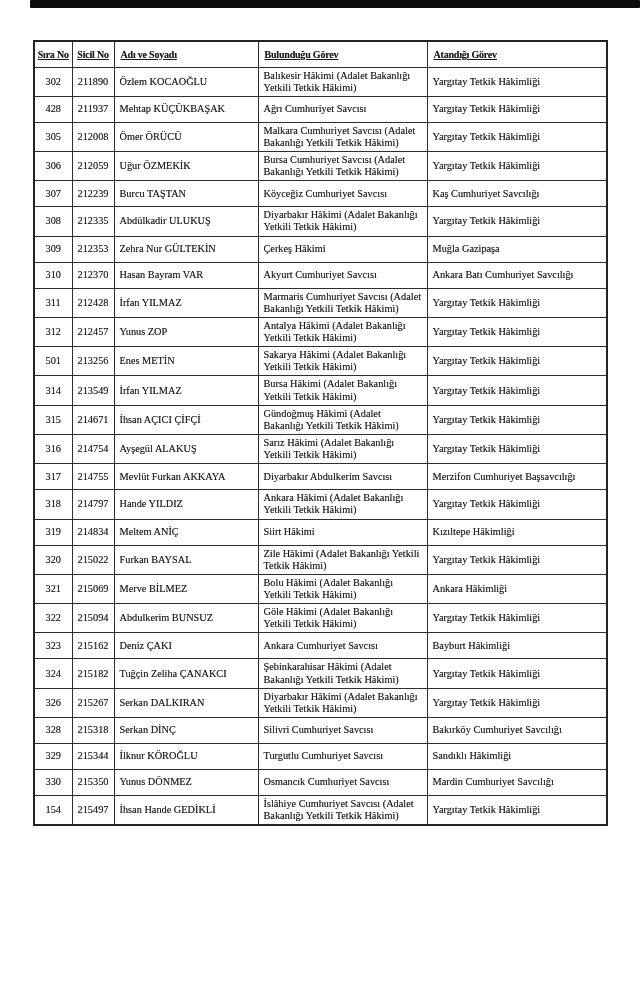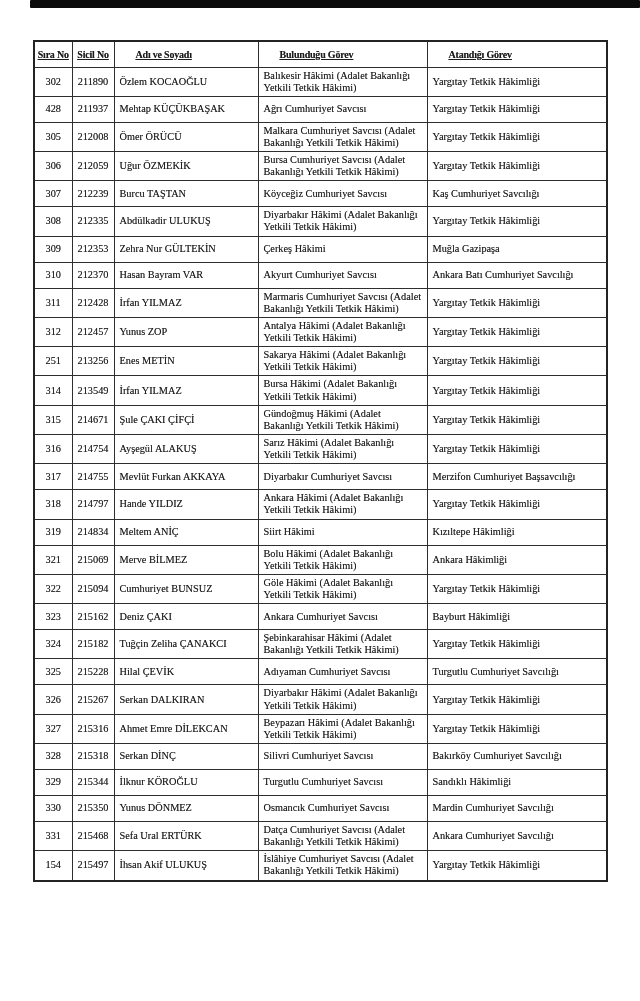--- a/index.html
+++ b/index.html
@@ -40,21 +40,21 @@
     border: 1px solid #2e2e2e;
     vertical-align: middle;
     box-sizing: border-box;
     overflow: hidden;
   }
   .appt th {
     font-size: 10px;
     font-weight: bold;
     text-decoration: underline;
     text-align: left;
-    padding: 4px 21px;
+    padding: 4px 6px;
     height: 26px;
     white-space: nowrap;
     letter-spacing: -0.2px;
   }
   .appt th.h-center { text-align: center; padding: 4px 1px; }
   .appt td {
     font-size: 10.3px;
     line-height: 1.18;
     padding: 2px 5px;
     height: 26px;
@@ -167,131 +167,124 @@
 
         <tr>
           <td class="c-center">312</td>
           <td class="c-center">212457</td>
           <td>Yunus ZOP</td>
           <td>Antalya Hâkimi (Adalet Bakanlığı Yetkili Tetkik Hâkimi)</td>
           <td>Yargıtay Tetkik Hâkimliği</td>
         </tr>
 
         <tr>
-          <td class="c-center">251</td>
+          <td class="c-center">501</td>
           <td class="c-center">213256</td>
           <td>Enes METİN</td>
           <td>Sakarya Hâkimi (Adalet Bakanlığı Yetkili Tetkik Hâkimi)</td>
           <td>Yargıtay Tetkik Hâkimliği</td>
         </tr>
 
         <tr>
           <td class="c-center">314</td>
           <td class="c-center">213549</td>
           <td>İrfan YILMAZ</td>
           <td>Bursa Hâkimi (Adalet Bakanlığı Yetkili Tetkik Hâkimi)</td>
           <td>Yargıtay Tetkik Hâkimliği</td>
         </tr>
 
         <tr>
           <td class="c-center">315</td>
           <td class="c-center">214671</td>
-          <td>Şule ÇAKI ÇİFÇİ</td>
+          <td>İhsan AÇICI ÇİFÇİ</td>
           <td>Gündoğmuş Hâkimi (Adalet Bakanlığı Yetkili Tetkik Hâkimi)</td>
           <td>Yargıtay Tetkik Hâkimliği</td>
         </tr>
 
         <tr>
           <td class="c-center">316</td>
           <td class="c-center">214754</td>
           <td>Ayşegül ALAKUŞ</td>
           <td>Sarız Hâkimi (Adalet Bakanlığı Yetkili Tetkik Hâkimi)</td>
           <td>Yargıtay Tetkik Hâkimliği</td>
         </tr>
 
         <tr>
           <td class="c-center">317</td>
           <td class="c-center">214755</td>
           <td>Mevlüt Furkan AKKAYA</td>
-          <td>Diyarbakır Cumhuriyet Savcısı</td>
+          <td>Diyarbakır Abdulkerim Savcısı</td>
           <td>Merzifon Cumhuriyet Başsavcılığı</td>
         </tr>
 
         <tr>
           <td class="c-center">318</td>
           <td class="c-center">214797</td>
           <td>Hande YILDIZ</td>
           <td>Ankara Hâkimi (Adalet Bakanlığı Yetkili Tetkik Hâkimi)</td>
           <td>Yargıtay Tetkik Hâkimliği</td>
         </tr>
 
         <tr>
           <td class="c-center">319</td>
           <td class="c-center">214834</td>
           <td>Meltem ANİÇ</td>
           <td>Siirt Hâkimi</td>
           <td>Kızıltepe Hâkimliği</td>
         </tr>
 
+        <tr>
+          <td class="c-center">320</td>
+          <td class="c-center">215022</td>
+          <td>Furkan BAYSAL</td>
+          <td>Zile Hâkimi (Adalet Bakanlığı Yetkili Tetkik Hâkimi)</td>
+          <td>Yargıtay Tetkik Hâkimliği</td>
+        </tr>
 
         <tr>
           <td class="c-center">321</td>
           <td class="c-center">215069</td>
           <td>Merve BİLMEZ</td>
           <td>Bolu Hâkimi (Adalet Bakanlığı Yetkili Tetkik Hâkimi)</td>
           <td>Ankara Hâkimliği</td>
         </tr>
 
         <tr>
           <td class="c-center">322</td>
           <td class="c-center">215094</td>
-          <td>Cumhuriyet BUNSUZ</td>
+          <td>Abdulkerim BUNSUZ</td>
           <td>Göle Hâkimi (Adalet Bakanlığı Yetkili Tetkik Hâkimi)</td>
           <td>Yargıtay Tetkik Hâkimliği</td>
         </tr>
 
         <tr>
           <td class="c-center">323</td>
           <td class="c-center">215162</td>
           <td>Deniz ÇAKI</td>
           <td>Ankara Cumhuriyet Savcısı</td>
           <td>Bayburt Hâkimliği</td>
         </tr>
 
         <tr>
           <td class="c-center">324</td>
           <td class="c-center">215182</td>
           <td>Tuğçin Zeliha ÇANAKCI</td>
           <td>Şebinkarahisar Hâkimi (Adalet Bakanlığı Yetkili Tetkik Hâkimi)</td>
           <td>Yargıtay Tetkik Hâkimliği</td>
         </tr>
 
-        <tr>
-          <td class="c-center">325</td>
-          <td class="c-center">215228</td>
-          <td>Hilal ÇEVİK</td>
-          <td>Adıyaman Cumhuriyet Savcısı</td>
-          <td>Turgutlu Cumhuriyet Savcılığı</td>
-        </tr>
 
         <tr>
           <td class="c-center">326</td>
           <td class="c-center">215267</td>
           <td>Serkan DALKIRAN</td>
           <td>Diyarbakır Hâkimi (Adalet Bakanlığı Yetkili Tetkik Hâkimi)</td>
           <td>Yargıtay Tetkik Hâkimliği</td>
         </tr>
 
-        <tr>
-          <td class="c-center">327</td>
-          <td class="c-center">215316</td>
-          <td>Ahmet Emre DİLEKCAN</td>
-          <td>Beypazarı Hâkimi (Adalet Bakanlığı Yetkili Tetkik Hâkimi)</td>
-          <td>Yargıtay Tetkik Hâkimliği</td>
-        </tr>
 
         <tr>
           <td class="c-center">328</td>
           <td class="c-center">215318</td>
           <td>Serkan DİNÇ</td>
           <td>Silivri Cumhuriyet Savcısı</td>
           <td>Bakırköy Cumhuriyet Savcılığı</td>
         </tr>
 
         <tr>
@@ -303,31 +296,24 @@
         </tr>
 
         <tr>
           <td class="c-center">330</td>
           <td class="c-center">215350</td>
           <td>Yunus DÖNMEZ</td>
           <td>Osmancık Cumhuriyet Savcısı</td>
           <td>Mardin Cumhuriyet Savcılığı</td>
         </tr>
 
-        <tr>
-          <td class="c-center">331</td>
-          <td class="c-center">215468</td>
-          <td>Sefa Ural ERTÜRK</td>
-          <td>Datça Cumhuriyet Savcısı (Adalet Bakanlığı Yetkili Tetkik Hâkimi)</td>
-          <td>Ankara Cumhuriyet Savcılığı</td>
-        </tr>
 
         <tr>
           <td class="c-center">154</td>
           <td class="c-center">215497</td>
-          <td>İhsan Akif ULUKUŞ</td>
+          <td>İhsan Hande GEDİKLİ</td>
           <td>İslâhiye Cumhuriyet Savcısı (Adalet Bakanlığı Yetkili Tetkik Hâkimi)</td>
           <td>Yargıtay Tetkik Hâkimliği</td>
         </tr>
       </tbody>
   </table>
 
 </div>
 
 </body></html>

